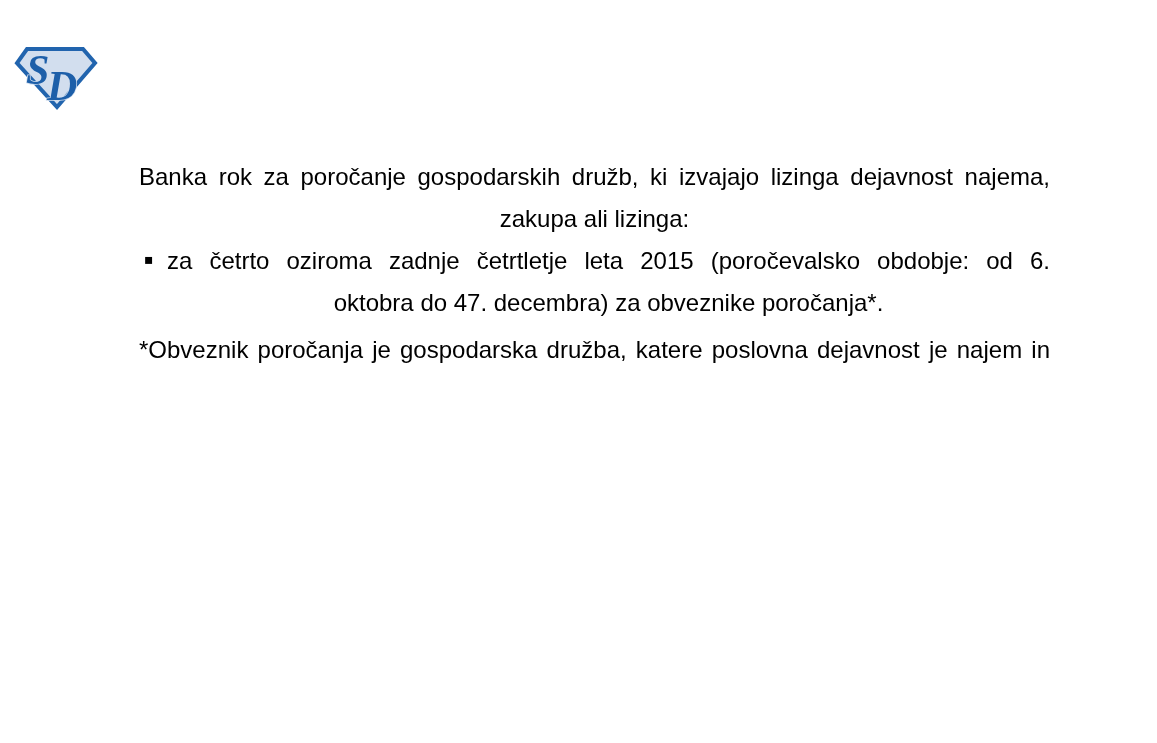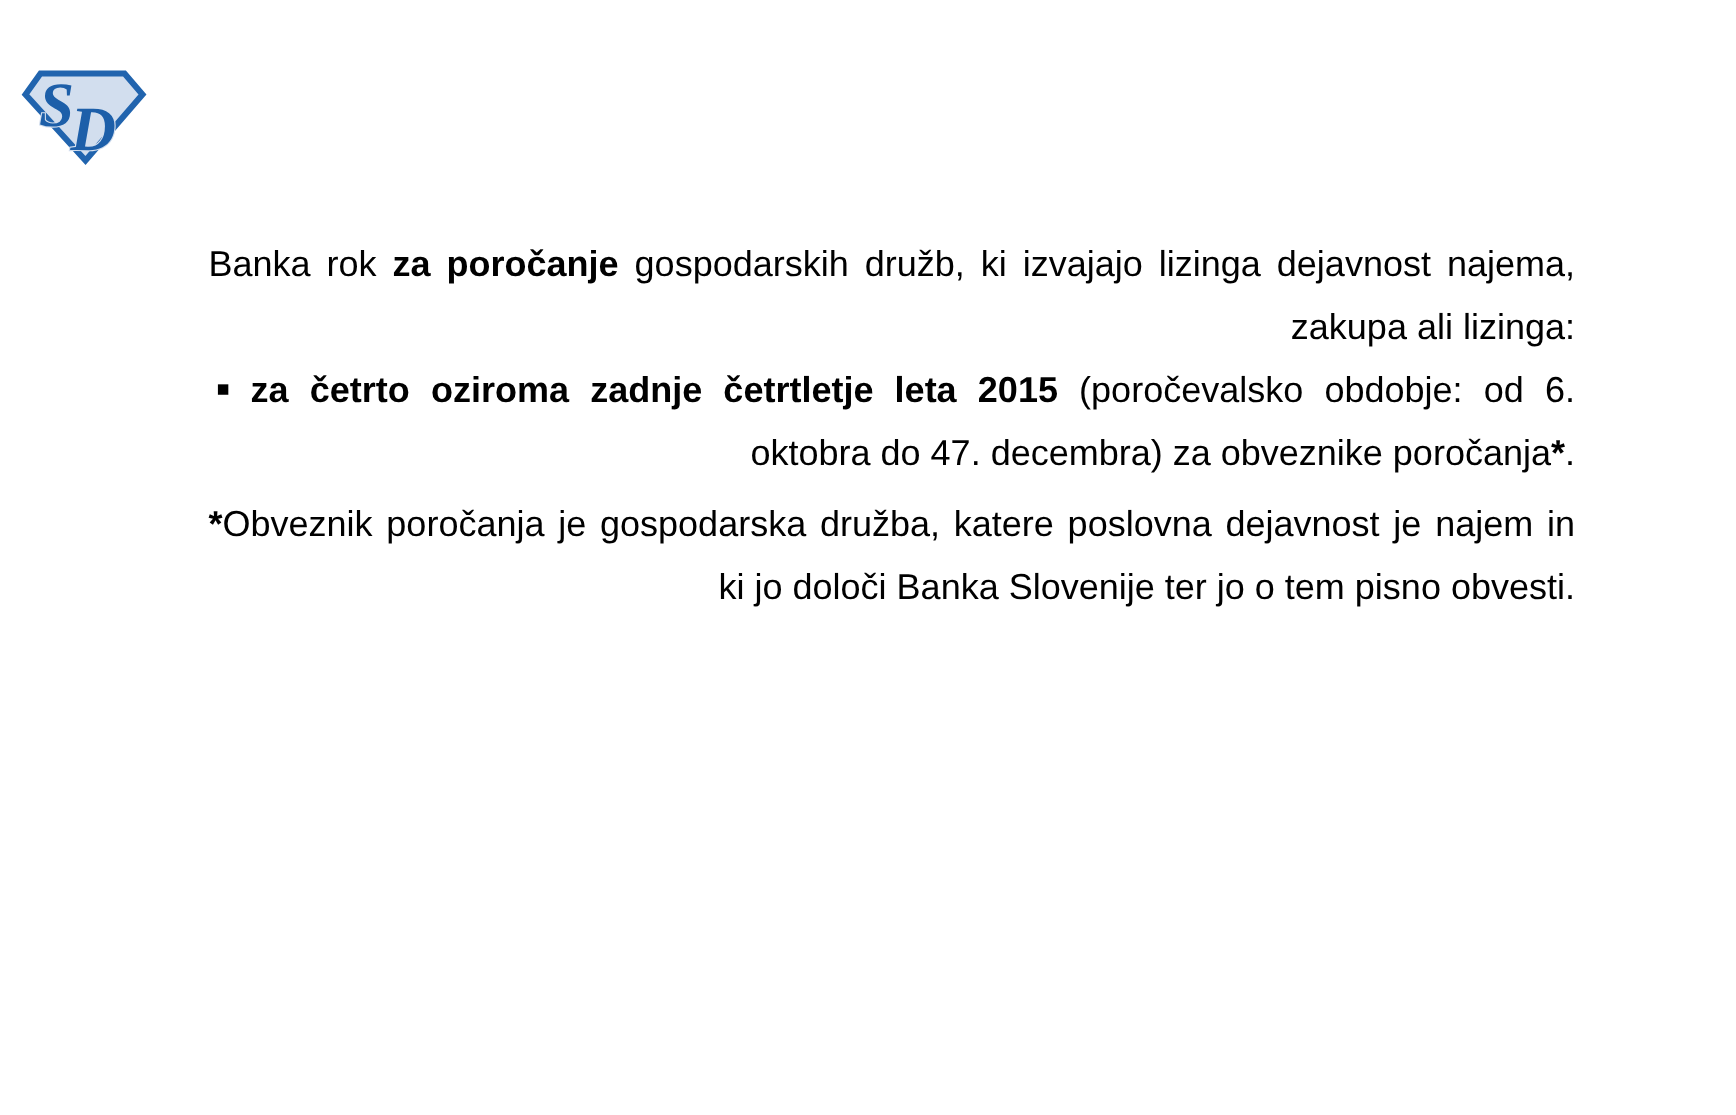--- a/index.html
+++ b/index.html
@@ -32,26 +32,26 @@
   }
   
   .content {
     position: absolute;
     left: 139px;
     top: 156px;
     width: 911px;
     font-size: 24px;
     line-height: 42px;
   }
-  .line { text-align: right; }
+  .line { text-align: center; }
   .line.justify {
     text-align: justify;
     text-align-last: justify;
   }
-  .line .bold, .bold { font-weight: bold; }
+  .line .bold, .bold { font-weight: normal; }
   .bullet-item {
     position: relative;
     padding-left: 28px;
   }
   .bullet-marker {
     position: absolute;
     left: 5px;
     top: 12px;
     font-size: 14px;
     line-height: 1;
@@ -82,17 +82,16 @@
     </div>
 
     <div class="bullet-item">
       <span class="bullet-marker">▪</span>
       <div class="line justify"><span class="bold">za četrto oziroma zadnje četrtletje leta 2015</span><span> (poročevalsko obdobje: od 6.</span></div>
       <div class="line"><span>oktobra do 47. decembra) za obveznike poročanja</span><span class="bold">*</span><span>.</span></div>
     </div>
 
     <div class="para footnote">
       <div class="line justify"><span class="bold">*</span><span>Obveznik poročanja je gospodarska družba, katere poslovna dejavnost je najem in</span></div>
-      <div class="line"><span>ki jo določi Banka Slovenije ter jo o tem pisno obvesti.</span></div>
     </div>
 
   </div>
 </div>
 
 </body></html>

